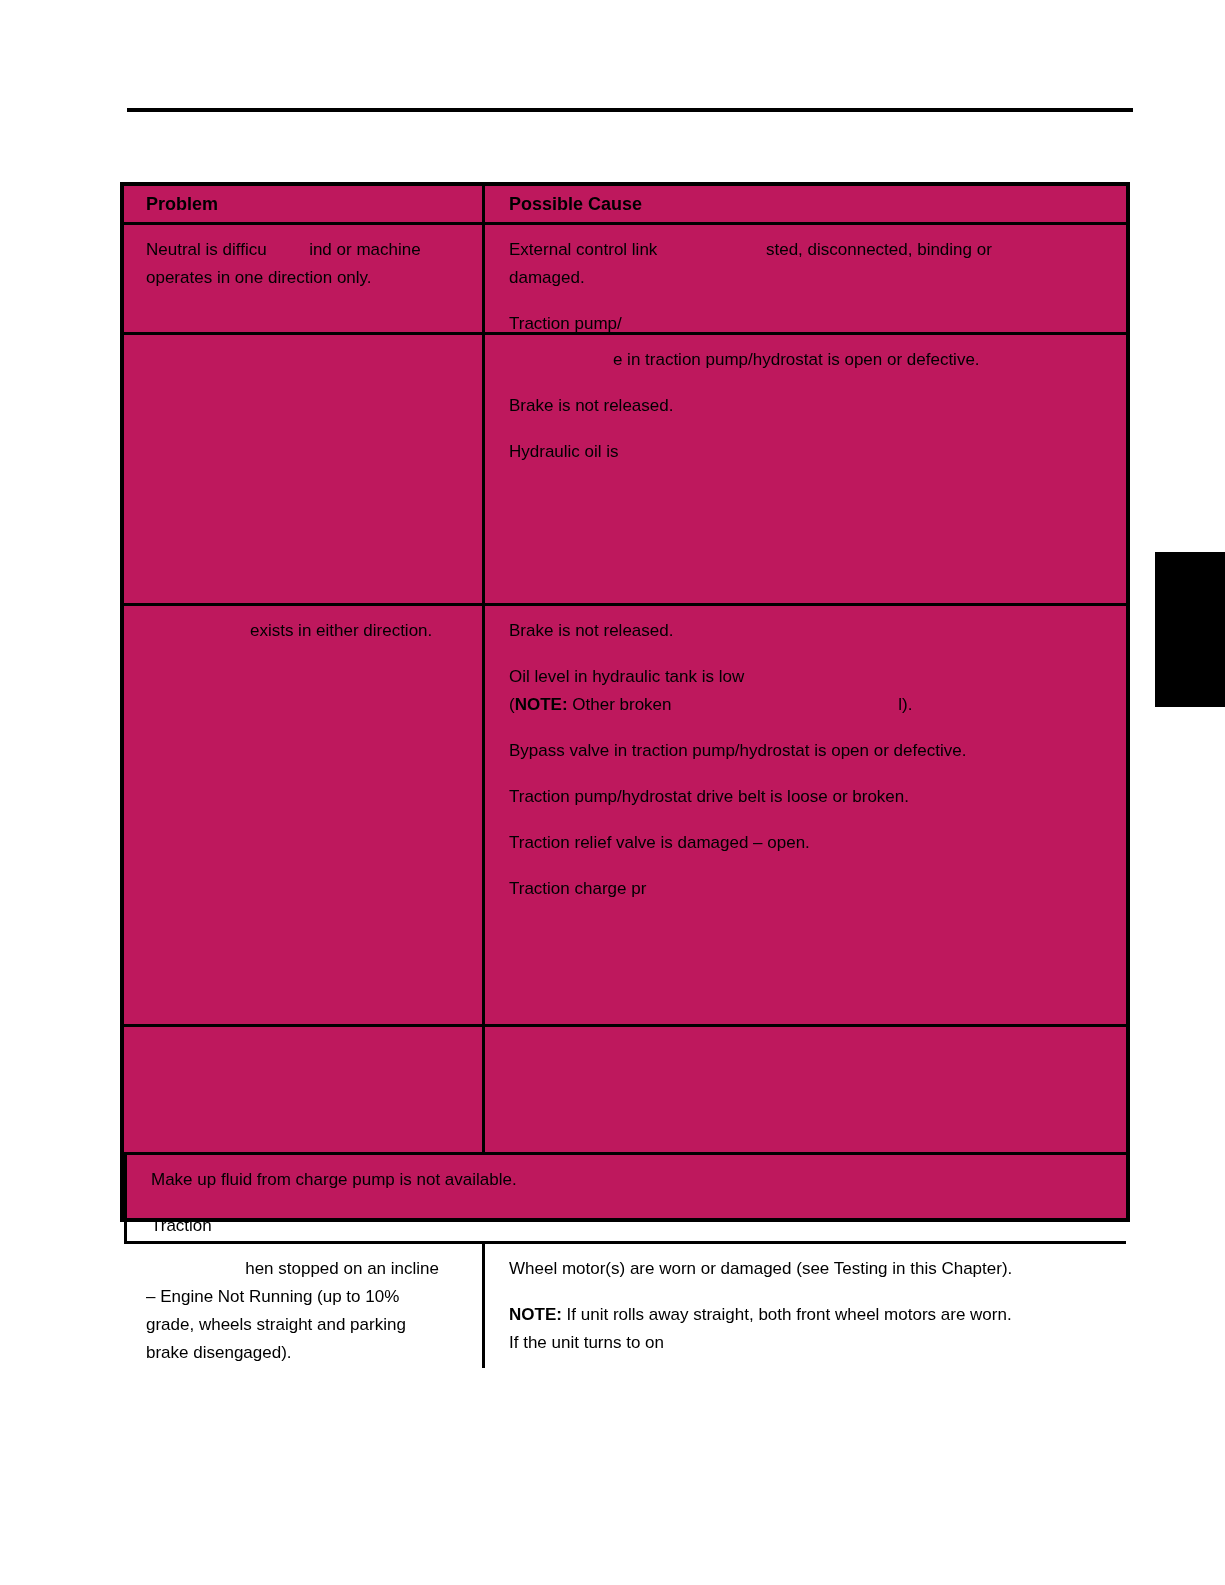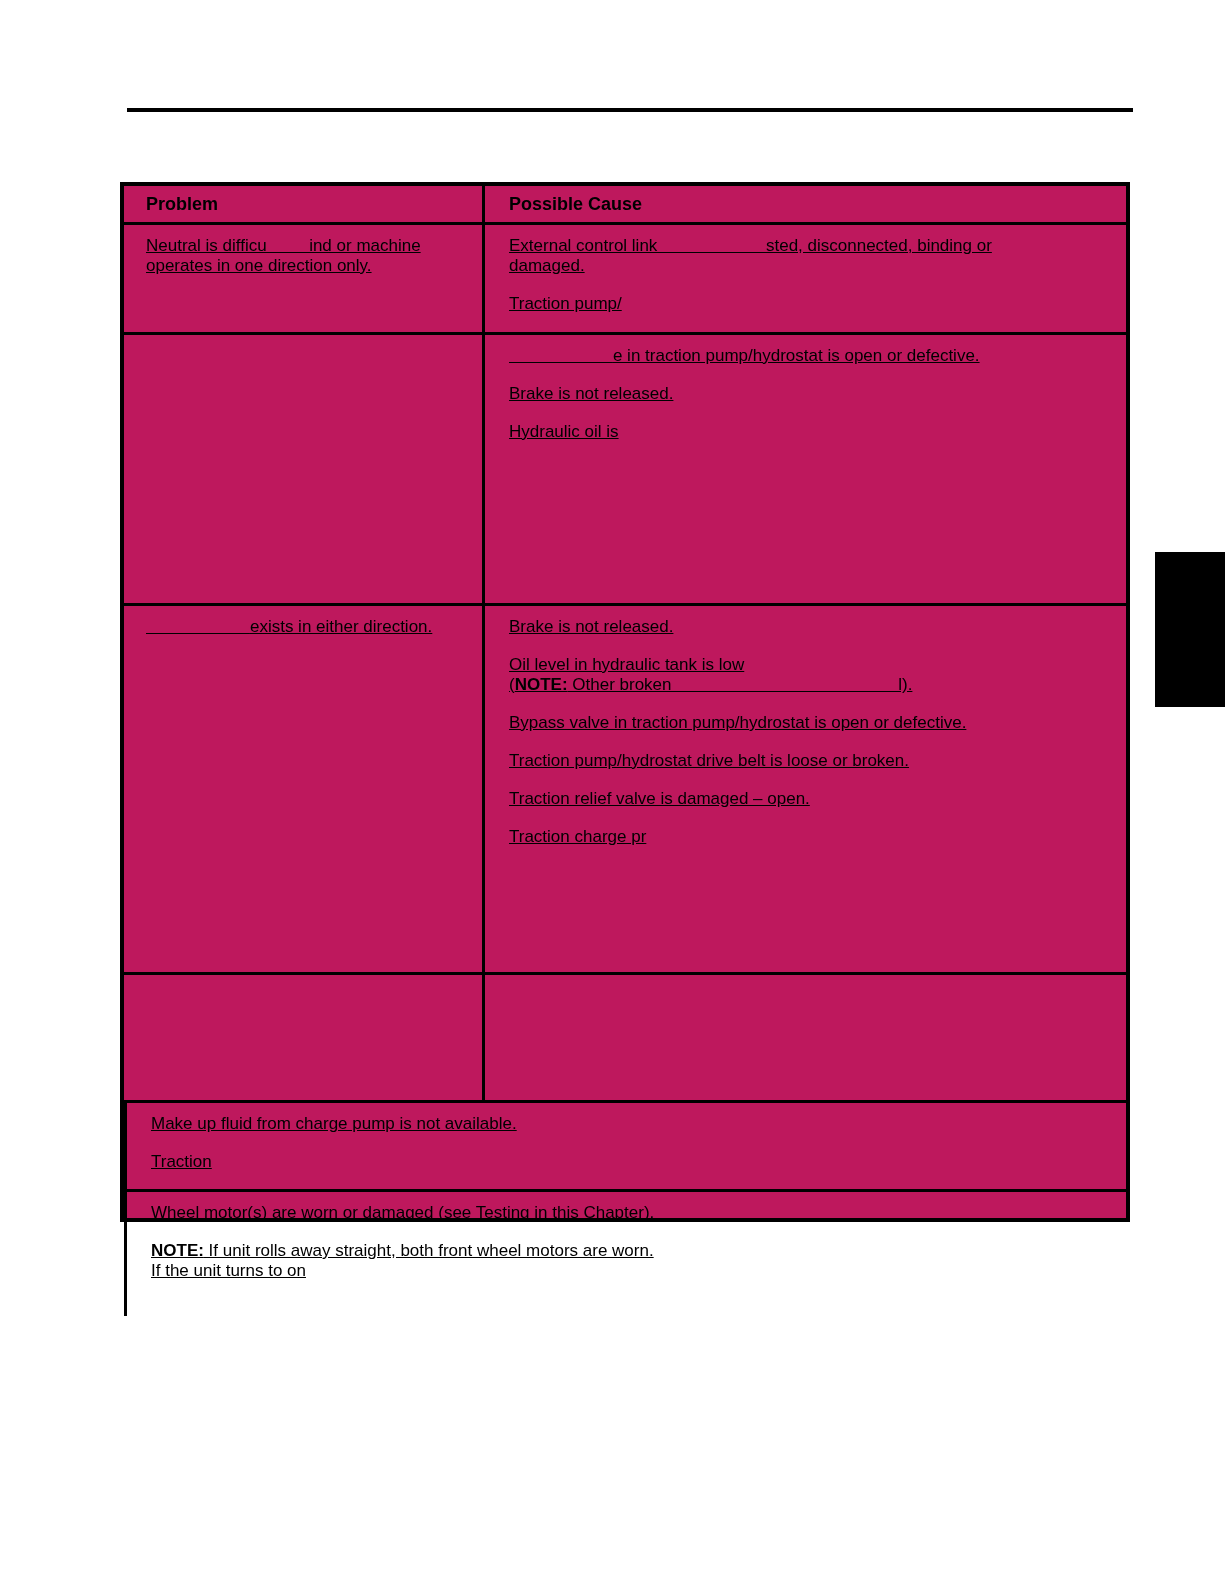--- a/index.html
+++ b/index.html
@@ -36,21 +36,21 @@
   }
   .trow {
     display: flex;
     box-sizing: border-box;
     overflow: hidden;
     border-top: 3px solid #000000;
   }
   .trow:nth-child(1) { border-top: none; height: 36px; }
   .trow:nth-child(2) { height: 110px; }
   .trow:nth-child(3) { height: 271px; }
-  .trow:nth-child(4) { height: 369px; }
+  .trow:nth-child(4) { height: 421px; }
   .trow:nth-child(5) { height: 128px; }
   .trow:nth-child(6) { height: 89px; }
   .trow:nth-child(7) { height: 127px; }
   .cell {
     box-sizing: border-box;
     overflow: hidden;
   }
   .cell-problem {
     width: 358px;
     padding: 11px 8px 0 22px;
@@ -61,23 +61,22 @@
     padding: 11px 12px 16px 24px;
   }
   .th {
     font-size: 18px;
     font-weight: bold;
     padding-top: 8px;
   }
   .cell p {
     margin: 0 0 18px 0;
     font-size: 17px;
-    line-height: 20px;
+    line-height: 28px;
     white-space: pre-wrap;
-    text-decoration: underline;
   }
   .cell p .seg-bold {
     font-weight: bold;
   }
   .side-tab {
     position: absolute;
     left: 1155px;
     top: 552px;
     width: 70px;
     height: 155px;
@@ -133,20 +132,26 @@
         <div class="cell cell-problem"></div>
         <div class="cell cell-cause"></div>
       </div>
       <div class="trow">
         <div class="cell cell-cause">
           <p><span>Make up fluid from charge pump is not available.</span></p>
           <p><span>Traction</span></p>
         </div>
       </div>
       <div class="trow">
+        <div class="cell cell-problem">
+          <p><span>                     hen stopped on an incline
+– Engine Not Running (up to 10%
+grade, wheels straight and parking
+brake disengaged).</span></p>
+        </div>
         <div class="cell cell-cause">
           <p><span>Wheel motor(s) are worn or damaged (see Testing in this Chapter).</span></p>
           <p><span class="seg-bold">NOTE:</span><span> If unit rolls away straight, both front wheel motors are worn.
 If the unit turns to on</span></p>
         </div>
       </div>
     </div>
 
   <div class="side-tab"></div>
 </div>

